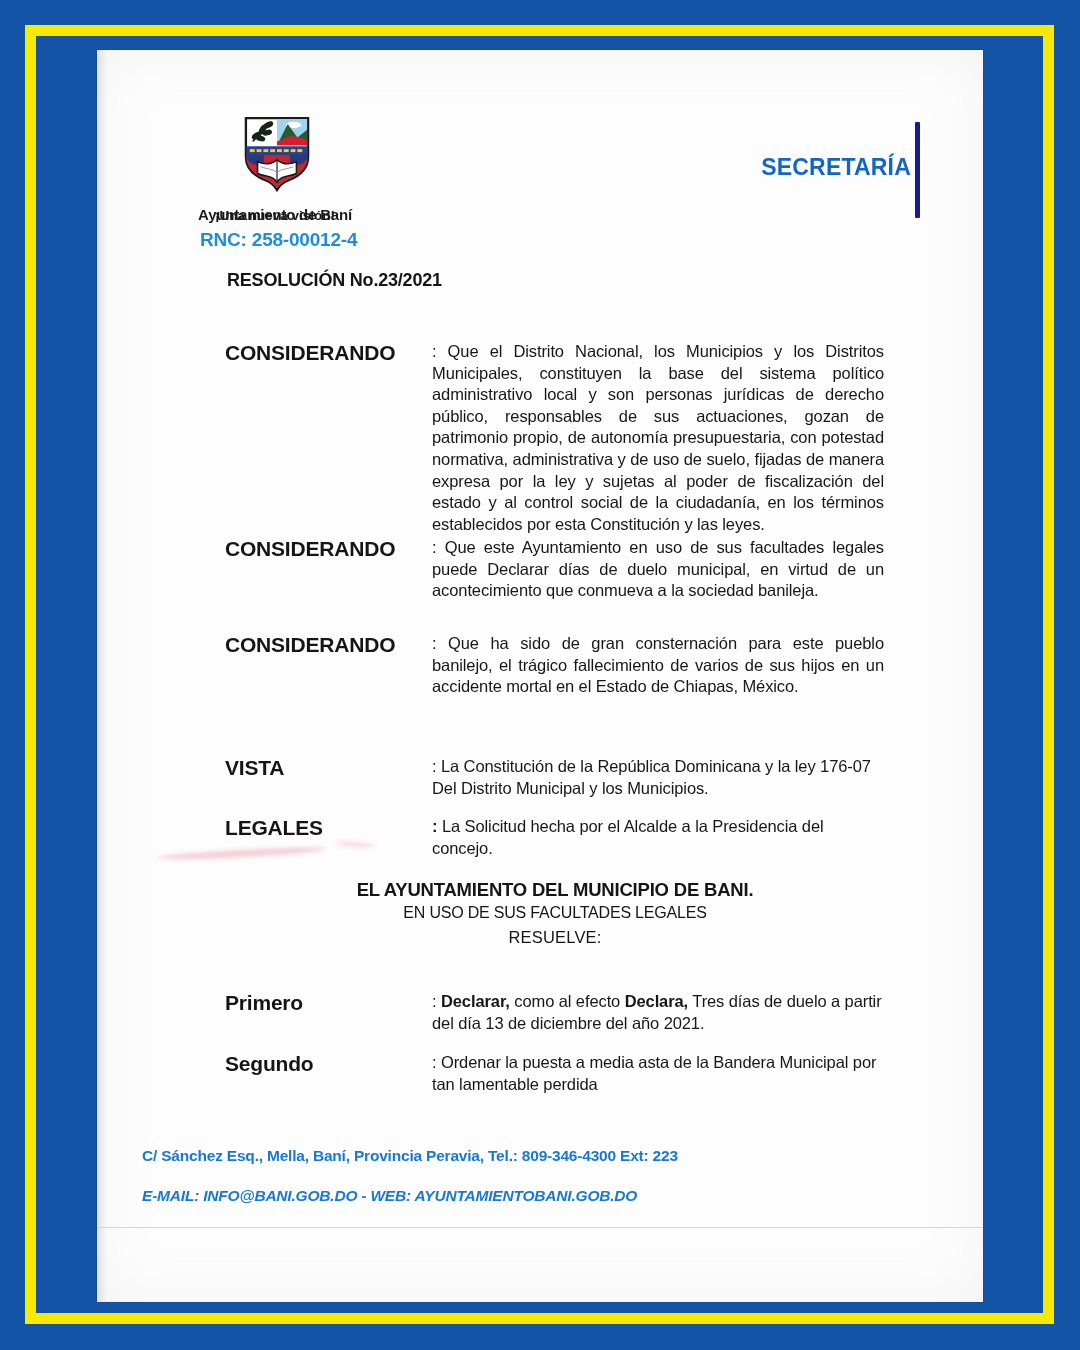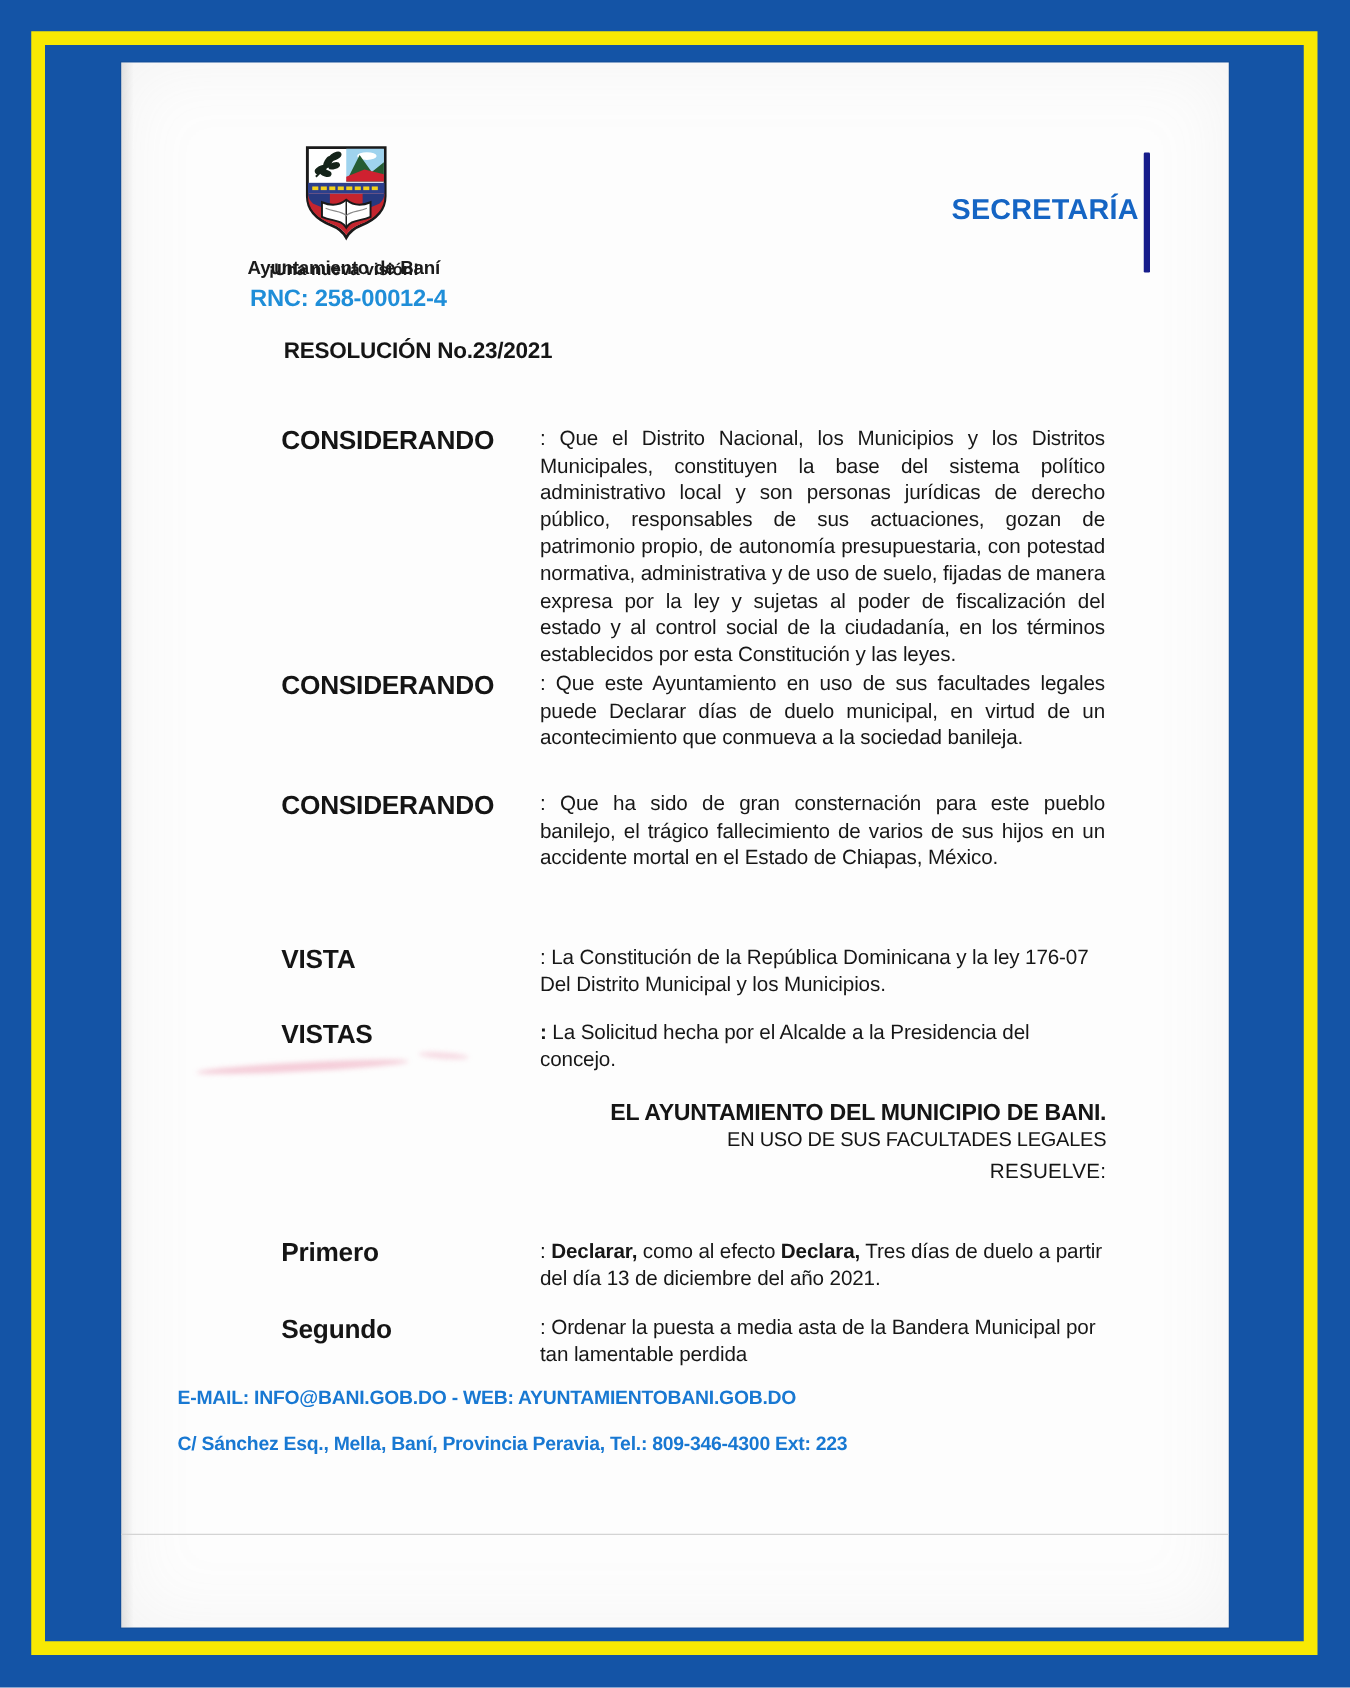--- a/index.html
+++ b/index.html
@@ -60,28 +60,28 @@
   .row .text{
     position:absolute;left:335px;top:0;width:452px;
     font-size:16.5px;line-height:21.6px;color:#171717;letter-spacing:-0.1px;
   }
   .row .text.just{text-align:justify;}
   .r-c1{top:291px;} .r-c2{top:487px;} .r-c3{top:583px;}
   .r-vista{top:706px;} .r-vistas{top:766px;}
   .r-primero{top:941px;} .r-segundo{top:1002px;}
   .b{font-weight:bold;}
   
-  .center-col{position:absolute;left:128px;width:660px;text-align:right;color:#151515;}
+  .center-col{position:absolute;left:128px;width:660px;text-align:center;color:#151515;}
   .c-title{top:829px;font-weight:bold;font-size:18.5px;letter-spacing:-0.2px;}
   .c-sub{top:854px;font-size:16px;letter-spacing:-0.2px;}
   .c-res{top:878px;font-size:16.5px;letter-spacing:0.2px;}
   
   .footer{position:absolute;left:45px;width:840px;text-align:left;
     font-weight:bold;color:#1878d2;font-size:15.5px;letter-spacing:-0.2px;}
-  .f1{top:1097px;} .f2{top:1060px;}
+  .f1{top:1097px;} .f2{top:1137px;font-style:italic;}
   
   .scan-line{
     position:absolute;left:0;top:1177px;width:100%;height:1px;
     background:#d4d4d4;
   }
   .pink-smudge{
     position:absolute;left:60px;top:800px;width:170px;height:7px;
     background:rgba(225,90,130,0.30);
     border-radius:50%;
     transform:rotate(-3deg);
@@ -162,21 +162,21 @@
       <div class="label">CONSIDERANDO</div>
       <div class="text just">: Que ha sido de gran consternación para este pueblo banilejo, el trágico fallecimiento de varios de sus hijos en un accidente mortal en el Estado de Chiapas, México.</div>
     </div>
 
     <div class="row r-vista">
       <div class="label">VISTA</div>
       <div class="text">: La Constitución de la República  Dominicana y la ley 176-07 Del Distrito Municipal y los Municipios.</div>
     </div>
 
     <div class="row r-vistas">
-      <div class="label">VISTAS</div>
+      <div class="label">LEGALES</div>
       <div class="text"><span class="b">:</span><span>  La Solicitud hecha por el Alcalde a la Presidencia del concejo.</span></div>
     </div>
 
     <div class="center-col c-title">EL AYUNTAMIENTO DEL MUNICIPIO DE BANI.</div>
     <div class="center-col c-res">RESUELVE:</div>
     <div class="center-col c-sub">EN USO DE SUS FACULTADES LEGALES</div>
 
     <div class="row r-primero">
       <div class="label">Primero</div>
       <div class="text"><span>: </span><span class="b">Declarar,</span><span> como al efecto </span><span class="b">Declara,</span><span> Tres días de duelo a partir del día 13 de diciembre del año 2021.</span></div>

